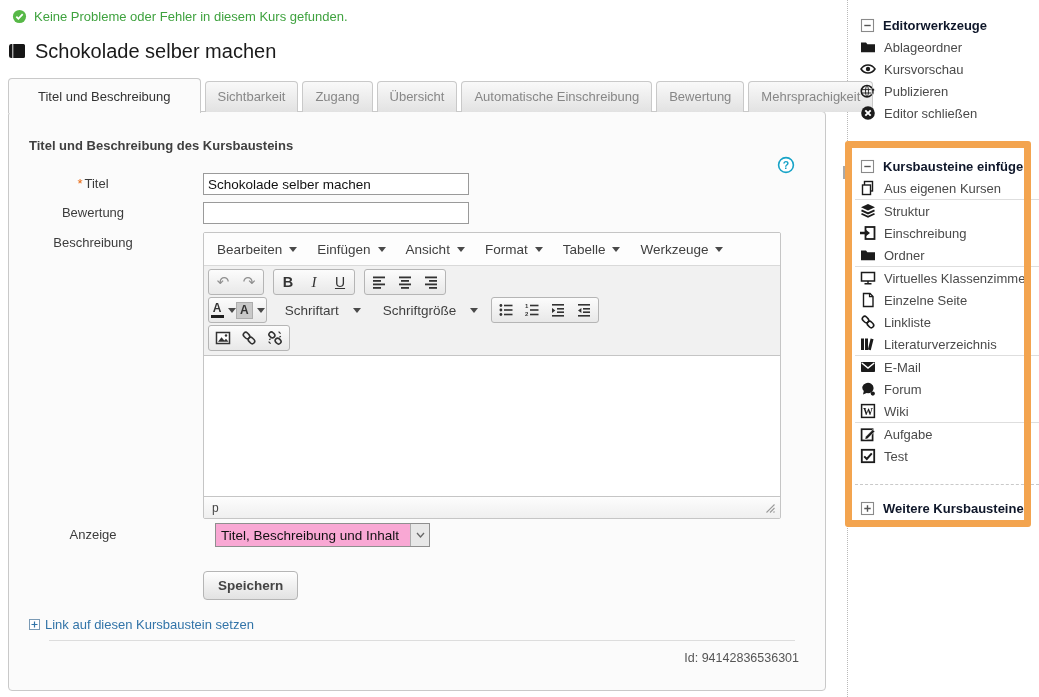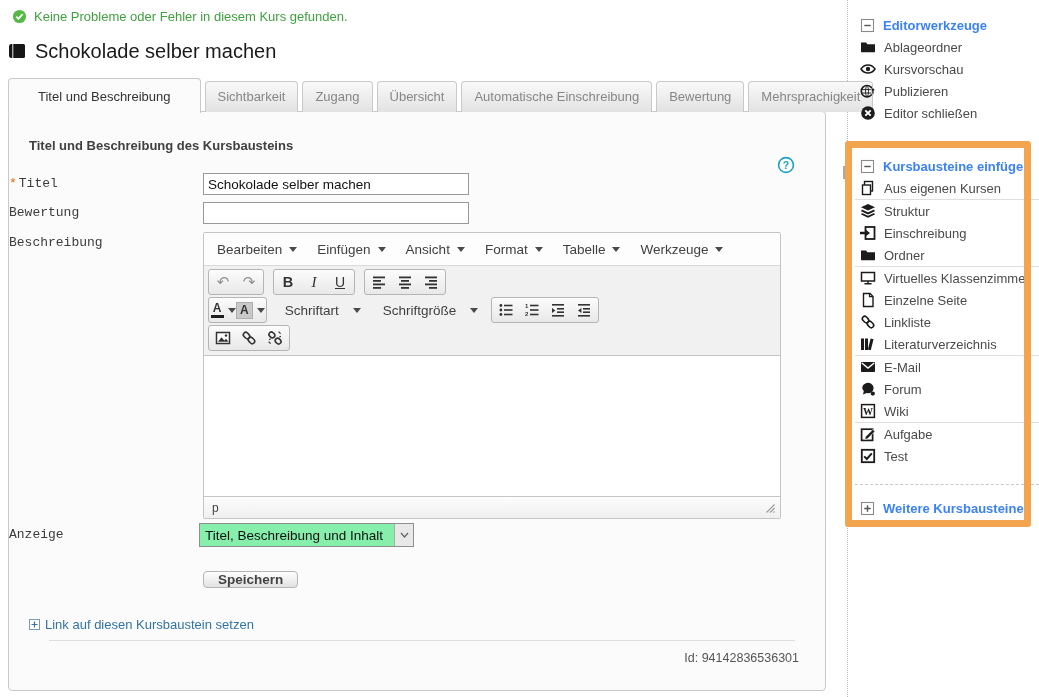--- a/index.html
+++ b/index.html
@@ -18,21 +18,21 @@
   .tab{margin-right:4px;border:1px solid #c9c9c9;border-bottom:none;border-radius:4px 4px 0 0;
        padding:7px 12px 8px;font-size:13px;color:#878787;white-space:nowrap;cursor:pointer;
        background:linear-gradient(#f9f9f9,#e2e2e2);}
   .tab.active{background:#fbfbfb;color:#333;padding:10px 29px 9px;margin-bottom:-1px;}
 
   
   .panel{position:absolute;left:8px;top:111px;width:818px;height:580px;background:#fbfbfb;
          border:1px solid #c9c9c9;border-radius:4px;box-sizing:border-box;z-index:1;}
   .heading{position:absolute;left:20px;top:26px;font-size:13px;font-weight:bold;color:#404040;}
   .help{position:absolute;right:30px;top:44px;width:18px;height:18px;cursor:pointer;}
-  .lbl{position:absolute;left:0;width:168px;text-align:left;font-size:13px;color:#3c3c3c;font-family:Liberation Mono, monospace;}
+  .lbl{position:absolute;left:0;width:168px;text-align:center;font-size:13px;color:#3c3c3c;}
   .req{color:#e8640a;margin-right:2px;}
   .txt{position:absolute;left:194px;width:266px;height:22px;border:1px solid #9a9a9a;background:#fff;
        font:13.5px "Liberation Sans",sans-serif;padding:0 4px;box-sizing:border-box;color:#111;}
 
   
   .editor{position:absolute;left:194px;top:120px;width:578px;height:287px;border:1px solid #c5c5c5;
           border-radius:2px;box-sizing:border-box;display:flex;flex-direction:column;background:#fff;overflow:hidden;}
   .menubar{height:32px;min-height:32px;display:flex;align-items:stretch;background:#fdfdfd;
            border-bottom:1px solid #d9d9d9;padding-left:3px;}
   .menu{display:flex;align-items:center;gap:7px;padding:0 10px;font-size:13.5px;color:#404040;cursor:pointer;}
@@ -51,37 +51,37 @@
   .Astack{display:flex;flex-direction:column;align-items:center;line-height:1;}
   .Astack .A{font-weight:bold;font-size:12px;color:#333;}
   .Astack .bar{width:13px;height:3px;background:#1d1d1d;margin-top:1px;}
   .Abg{background:#c9c9c9;padding:0 3px 1px;font-weight:bold;font-size:12px;color:#333;border:1px solid #adadad;}
   .canvas{flex:1;background:#fff;cursor:text;}
   .statusbar{height:21px;min-height:21px;border-top:1px solid #c5c5c5;background:linear-gradient(#fdfdfd,#efefef);
              display:flex;align-items:center;justify-content:space-between;padding:0 4px 0 8px;
              font-size:12px;color:#444;}
 
   
-  .sel{position:absolute;left:190px;top:411px;width:215px;height:24px;border:1px solid #8f8f8f;background:#86efac;
+  .sel{position:absolute;left:206px;top:411px;width:215px;height:24px;border:1px solid #8f8f8f;background:#f9a8d4;
        display:flex;align-items:stretch;box-sizing:border-box;cursor:pointer;}
   .sel-txt{flex:1;font-size:13.5px;color:#111;padding-left:5px;display:flex;align-items:center;white-space:nowrap;overflow:hidden;}
   .sel-btn{width:18px;background:#e8e8e8;border-left:1px solid #adadad;display:flex;align-items:center;justify-content:center;}
 
-  .save{position:absolute;left:194px;top:459px;padding:0 14px;font:bold 13.5px "Liberation Sans",sans-serif;
+  .save{position:absolute;left:194px;top:459px;padding:6px 14px;font:bold 13.5px "Liberation Sans",sans-serif;
         color:#444;background:linear-gradient(#fefefe,#e2e2e2);border:1px solid #b5b5b5;border-radius:4px;cursor:pointer;}
   .linkrow{position:absolute;left:20px;top:505px;display:flex;align-items:center;gap:5px;color:#3274a8;
            font-size:13px;cursor:pointer;}
   .divider{position:absolute;left:40px;right:30px;top:528px;border-top:1px solid #ddd;}
   .nodeid{position:absolute;right:26px;top:539px;font-size:12.5px;color:#555;}
 
   
   .splitter{position:absolute;left:847px;top:0;height:697px;width:0;border-left:1px dotted #b9b9b9;z-index:2;cursor:col-resize;}
   .sp-handle{position:absolute;left:843px;top:166px;width:5px;height:13px;background:#a9a9a9;z-index:2;}
   .sidebar{position:absolute;left:855px;top:0;width:184px;z-index:3;}
-  .sb-h{display:flex;align-items:center;gap:8px;height:22px;font-size:13px;font-weight:bold;color:#3b82f6;
+  .sb-h{display:flex;align-items:center;gap:8px;height:22px;font-size:13px;font-weight:bold;color:#0f172a;
         cursor:pointer;padding-left:5px;white-space:nowrap;}
   .sb-item{display:flex;align-items:center;gap:8px;height:22px;font-size:13px;color:#4a4a4a;cursor:pointer;
            padding-left:5px;white-space:nowrap;}
   .clip{width:169px;overflow:hidden;box-sizing:border-box;}
   .sb-sep{border-top:1px solid #dedede;}
   .sb-sep.dashed{border-top:1px dashed #c9c9c9;}
   .i{width:16px;height:16px;flex:none;}
   .i15{width:15px;height:15px;flex:none;}
   .hl-box{position:absolute;left:845px;top:141px;width:186px;height:386px;border:7px solid #f3a44f;
           border-radius:3px;box-sizing:border-box;pointer-events:none;z-index:6;}

